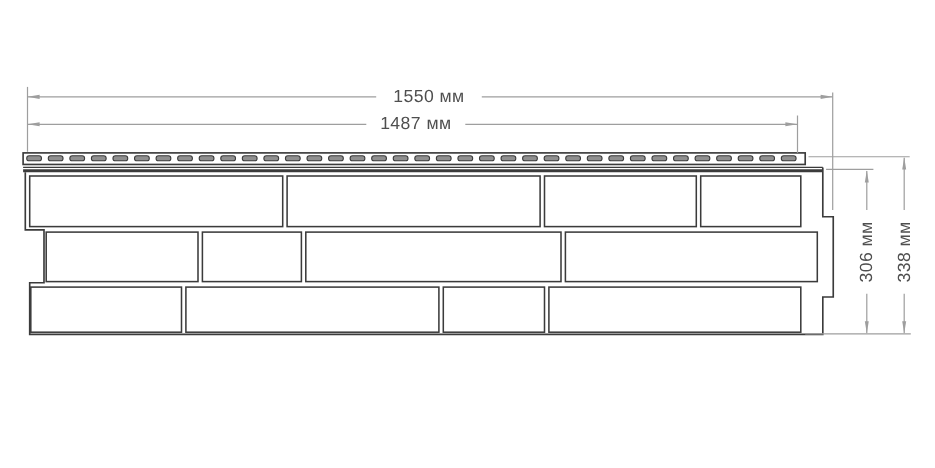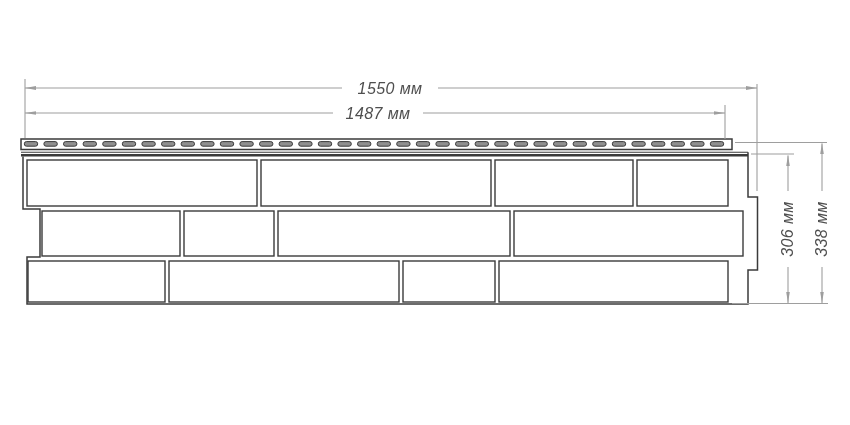--- a/index.html
+++ b/index.html
@@ -7,21 +7,20 @@
     padding: 0;
     background: #ffffff;
   }
   .stage {
     position: relative;
     width: 850px;
     height: 425px;
     background: var(--background, #ffffff);
     overflow: hidden;
     font-family: "Liberation Sans", sans-serif;
-    font-style: italic;
   }
   svg { display: block; }
   .o     { stroke: var(--outline, #3b3b3b); fill: none; stroke-width: 1.5px; }
   .strip { fill: #ffffff; }
   .thin  { stroke-width: 1.1px; }
   .thick { stroke-width: 2.6px; }
   .brick { fill: #ffffff; stroke: var(--outline, #3b3b3b); stroke-width: 1.4px; }
   .slot  { fill: var(--slot-fill, #8f8f8f); stroke: var(--outline, #3b3b3b); stroke-width: 1px; }
   .dim   { stroke: var(--dimension-line, #9e9e9e); fill: none; stroke-width: 1.1px; }
   .arr   { fill: var(--dimension-line, #9e9e9e); stroke: none; }

